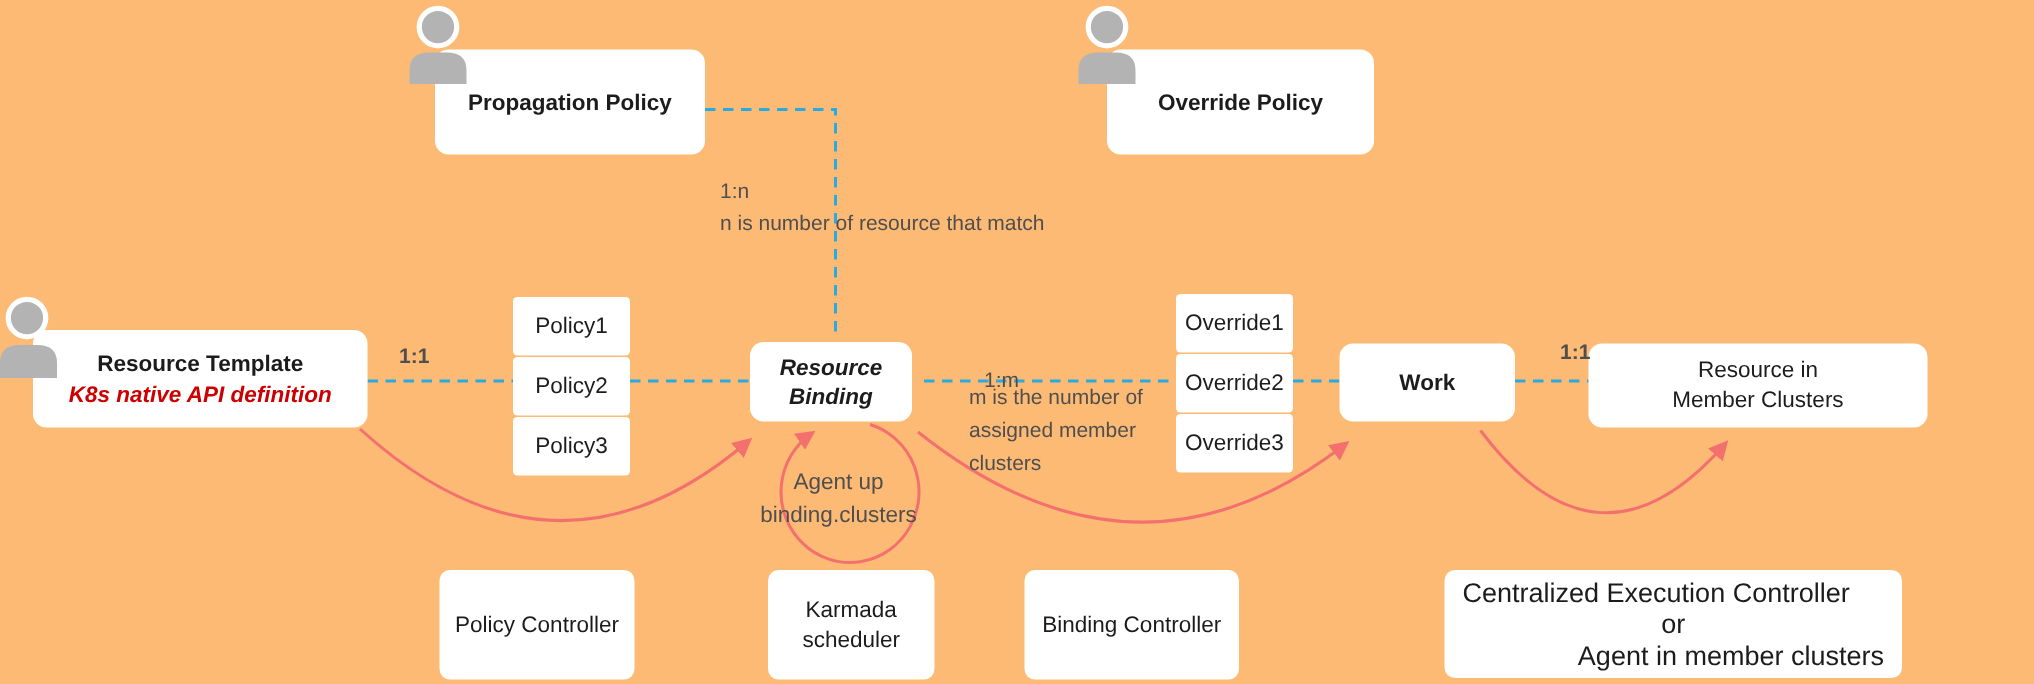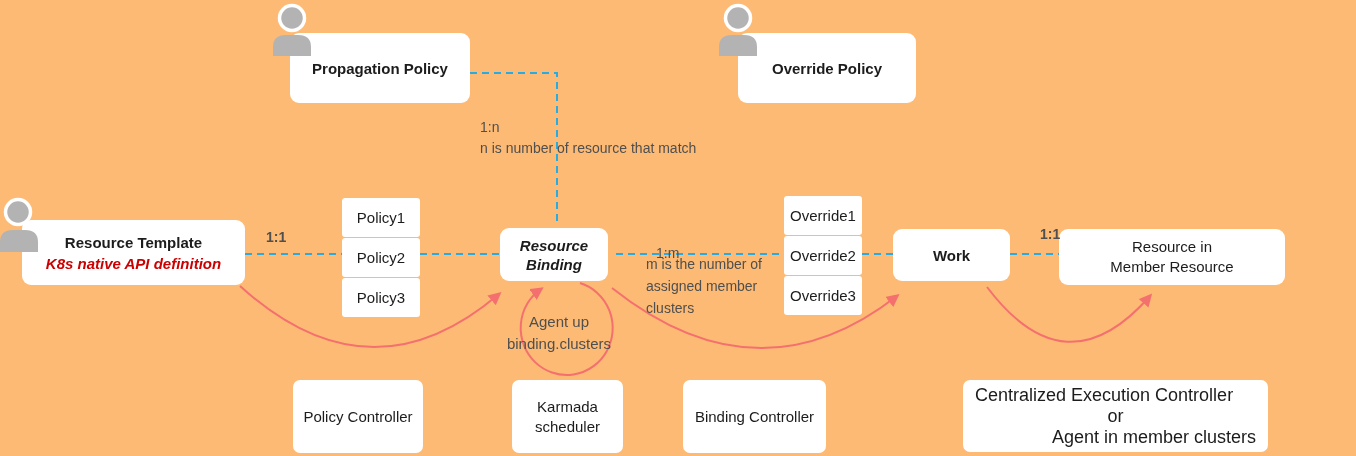--- a/index.html
+++ b/index.html
@@ -130,21 +130,21 @@
     <div class="cell">Override1</div>
     <div class="cell">Override2</div>
     <div class="cell">Override3</div>
   </div>
 
   <div class="node rounded bold" id="work">Work</div>
 
   <div class="node rounded" id="resource-member">
     <div>
       <div>Resource in</div>
-      <div>Member Resource</div>
+      <div>Member Clusters</div>
     </div>
   </div>
 
   <div class="node" id="policy-controller">Policy Controller</div>
 
   <div class="node" id="karmada-scheduler">
     <div>
       <div>Karmada</div>
       <div>scheduler</div>
     </div>

